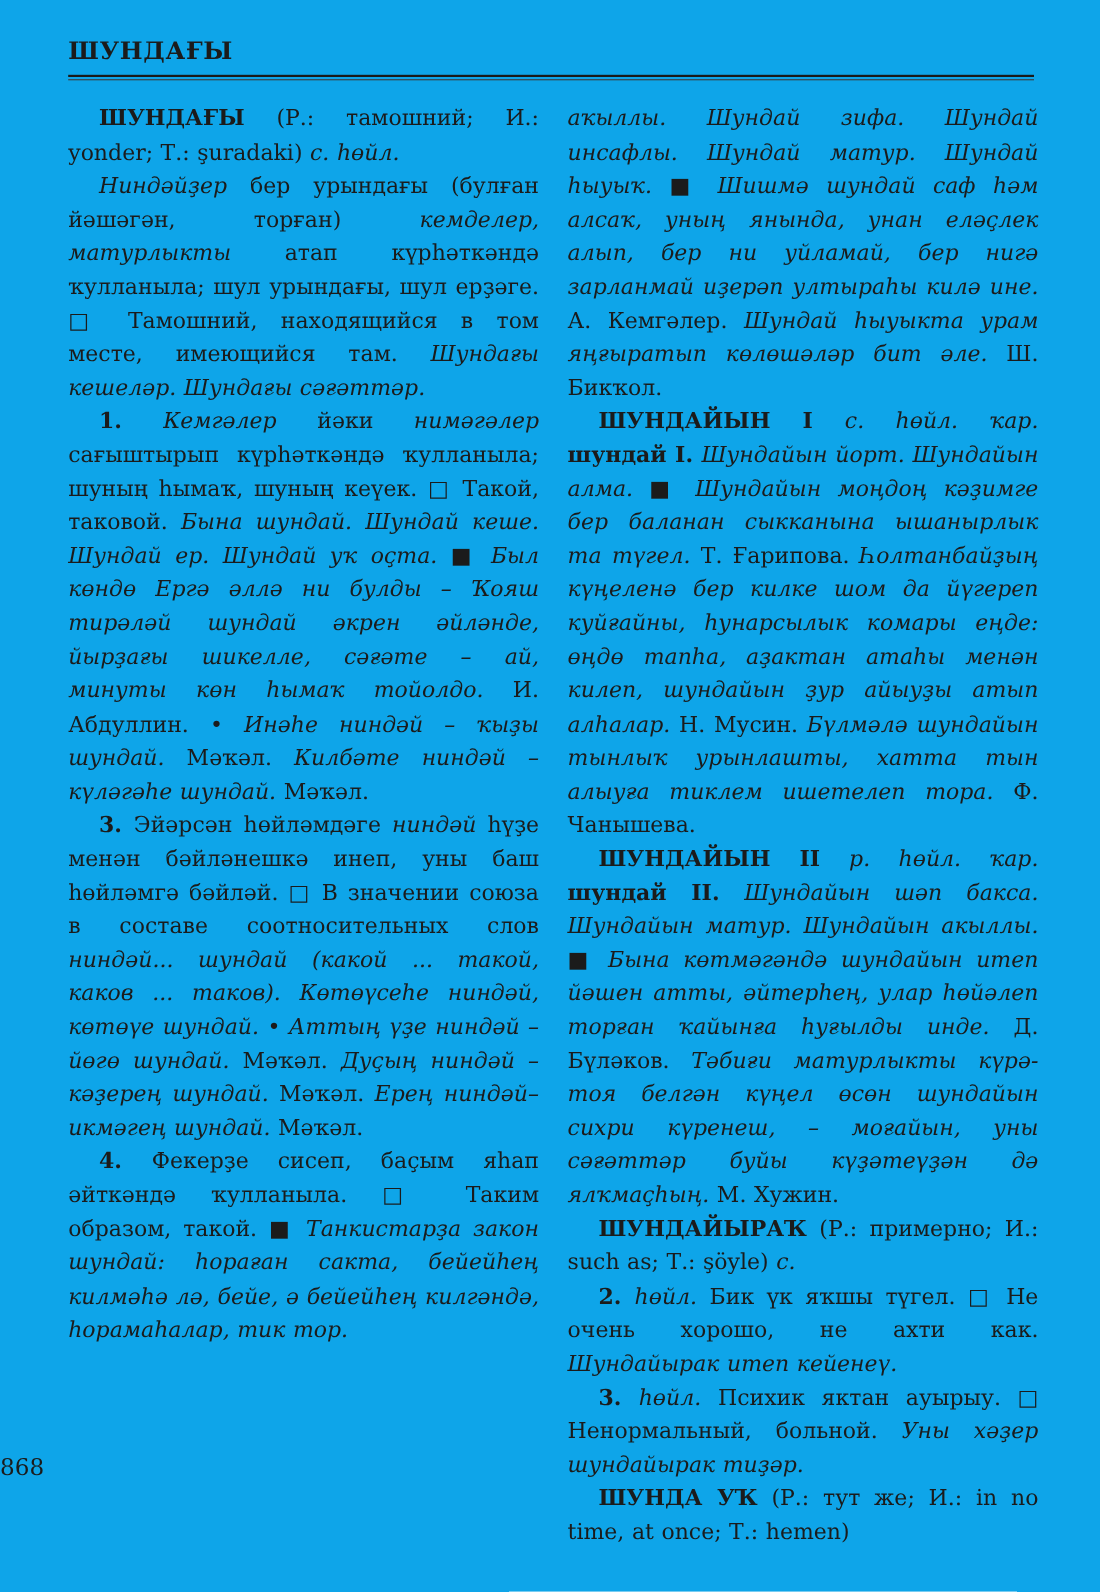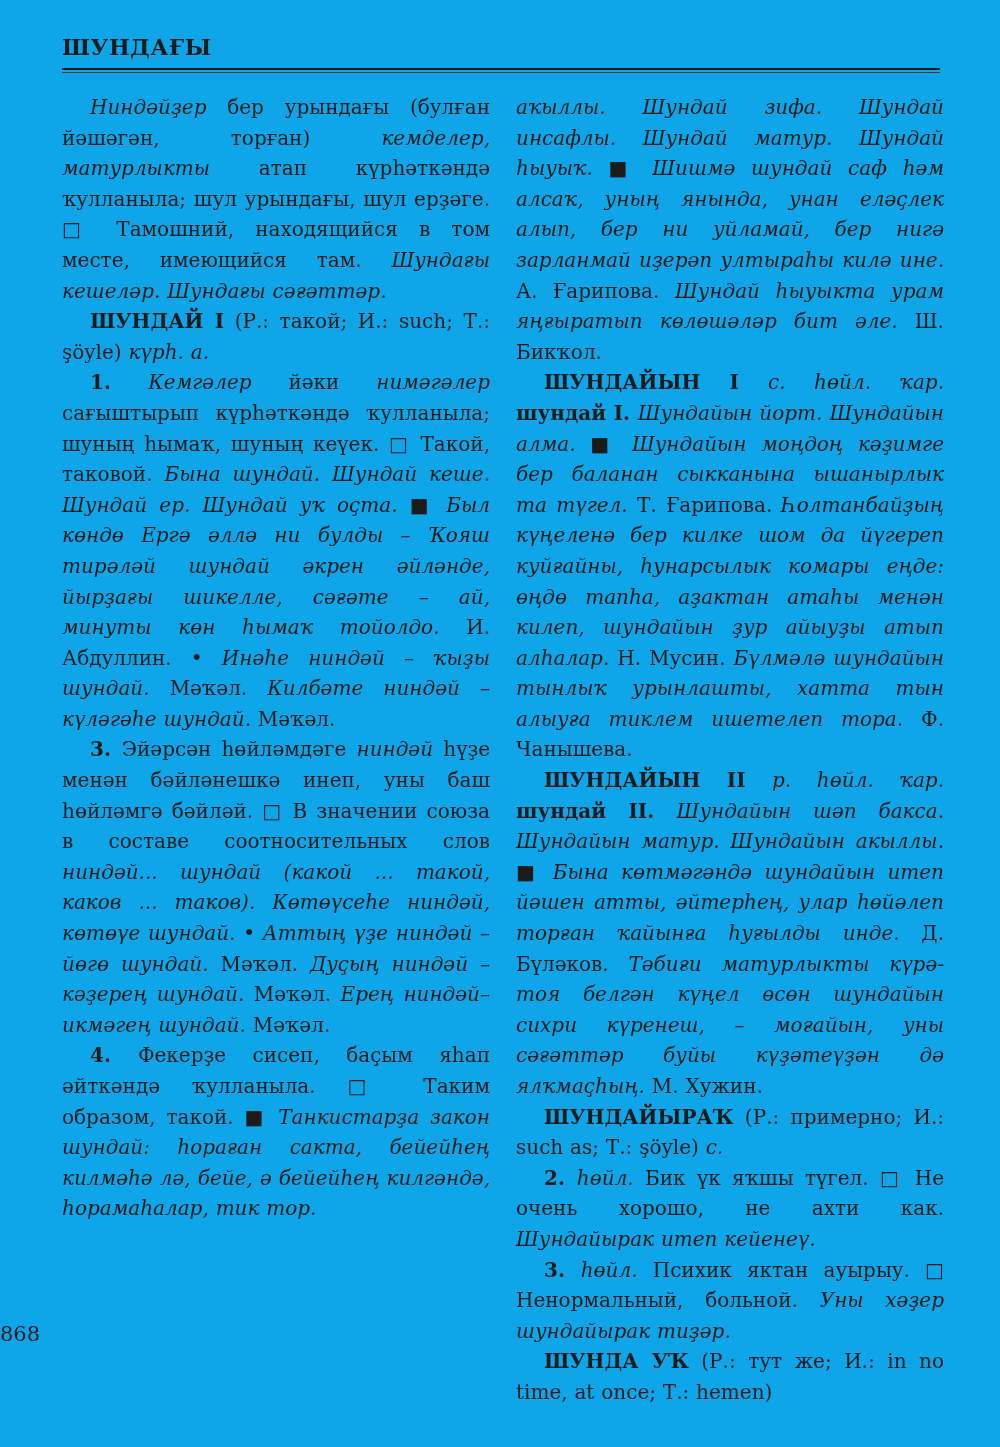--- a/index.html
+++ b/index.html
@@ -66,28 +66,28 @@
 
 <div class="page">
 
   <div class="header-block">
     <div class="running-head">ШУНДАҒЫ</div>
     <div class="header-rule"></div>
   </div>
 
   <div class="columns">
     <div class="col" id="col-left">
+        <p class="para indent"><span class="b">ШУНДАҒЫ</span><span> (Р.: тамошний; И.: yonder; Т.: şuradaki) </span><span class="i">с. һөйл.</span></p>
         <p class="para indent"><span class="i">Ниндәйҙер</span><span> бер урындағы (булған йәшәгән, торған) </span><span class="i">кемделер, матурлыкты</span><span> атап күрһәткәндә ҡулланыла; шул урындағы, шул ерҙәге. □ Тамошний, находящийся в том месте, имеющийся там. </span><span class="i">Шундағы кешеләр. Шундағы сәғәттәр.</span></p>
-        <p class="para indent"><span class="b">ШУНДАЙ I</span><span> (Р.: такой; И.: such; Т.: şöyle) </span><span class="i">күрһ. а.</span></p>
         <p class="para indent"><span class="b">1. </span><span class="i">Кемгәлер</span><span> йәки </span><span class="i">нимәгәлер</span><span> сағыштырып күрһәткәндә ҡулланыла; шуның һымаҡ, шуның кеүек. □ Такой, таковой. </span><span class="i">Бына шундай. Шундай кеше. Шундай ер. Шундай уҡ оҫта.</span><span> ■ </span><span class="i">Был көндө Ергә әллә ни булды – Ҡояш тирәләй шундай әкрен әйләнде, йырҙағы шикелле, сәғәте – ай, минуты көн һымаҡ тойолдо.</span><span> И. Абдуллин. • </span><span class="i">Инәһе ниндәй – ҡыҙы шундай.</span><span> Мәҡәл. </span><span class="i">Килбәте ниндәй – күләгәһе шундай.</span><span> Мәҡәл.</span></p>
         <p class="para indent"><span class="b">3. </span><span>Эйәрсән һөйләмдәге </span><span class="i">ниндәй</span><span> һүҙе менән бәйләнешкә инеп, уны баш һөйләмгә бәйләй. □ В значении союза в составе соотносительных слов </span><span class="i">ниндәй... шундай (какой ... такой, каков ... таков). Көтөүсеһе ниндәй, көтөүе шундай.</span><span> • </span><span class="i">Аттың үҙе ниндәй – йөгө шундай.</span><span> Мәҡәл. </span><span class="i">Дуҫың ниндәй – кәҙерең шундай.</span><span> Мәҡәл. </span><span class="i">Ерең ниндәй– икмәгең шундай.</span><span> Мәҡәл.</span></p>
         <p class="para indent"><span class="b">4. </span><span>Фекерҙе сисеп, баҫым яһап әйткәндә ҡулланыла. □ Таким образом, такой. ■ </span><span class="i">Танкистарҙа закон шундай: һораған сакта, бейейһең килмәһә лә, бейе, ә бейейһең килгәндә, һорамаһалар, тик тор.</span></p>
       </div>
     <div class="col" id="col-right">
-        <p class="para"><span class="i">аҡыллы. Шундай зифа. Шундай инсафлы. Шундай матур. Шундай һыуыҡ.</span><span> ■ </span><span class="i">Шишмә шундай саф һәм алсаҡ, уның янында, унан еләҫлек алып, бер ни уйламай, бер нигә зарланмай иҙерәп ултыраһы килә ине.</span><span> А. Ғарипова. </span><span class="i">Шундай һыуыкта урам яңғыратып көлөшәләр бит әле.</span><span> Ш. Бикҡол.</span></p>
+        <p class="para"><span class="i">аҡыллы. Шундай зифа. Шундай инсафлы. Шундай матур. Шундай һыуыҡ.</span><span> ■ </span><span class="i">Шишмә шундай саф һәм алсаҡ, уның янында, унан еләҫлек алып, бер ни уйламай, бер нигә зарланмай иҙерәп ултыраһы килә ине.</span><span> А. Кемгәлер. </span><span class="i">Шундай һыуыкта урам яңғыратып көлөшәләр бит әле.</span><span> Ш. Бикҡол.</span></p>
         <p class="para indent"><span class="b">ШУНДАЙЫН I </span><span class="i">с. һөйл. ҡар. </span><span class="b">шундай I. </span><span class="i">Шундайын йорт. Шундайын алма.</span><span> ■ </span><span class="i">Шундайын моңдоң кәҙимге бер баланан сыкканына ышанырлык та түгел.</span><span> Т. Ғарипова. </span><span class="i">Һолтанбайҙың күңеленә бер килке шом да йүгереп куйғайны, һунарсылык комары еңде: өңдө тапһа, аҙактан атаһы менән килеп, шундайын ҙур айыуҙы атып алһалар.</span><span> Н. Мусин. </span><span class="i">Бүлмәлә шундайын тынлыҡ урынлашты, хатта тын алыуға тиклем ишетелеп тора.</span><span> Ф. Чанышева.</span></p>
         <p class="para indent"><span class="b">ШУНДАЙЫН II </span><span class="i">р. һөйл. ҡар. </span><span class="b">шундай II. </span><span class="i">Шундайын шәп бакса. Шундайын матур. Шундайын акыллы.</span><span> ■ </span><span class="i">Бына көтмәгәндә шундайын итеп йәшен атты, әйтерһең, улар һөйәлеп торған ҡайынға һуғылды инде.</span><span> Д. Бүләков. </span><span class="i">Тәбиғи матурлыкты күрә-тоя белгән күңел өсөн шундайын сихри күренеш, – моғайын, уны сәғәттәр буйы күҙәтеүҙән дә ялҡмаҫһың.</span><span> М. Хужин.</span></p>
         <p class="para indent"><span class="b">ШУНДАЙЫРАҠ</span><span> (Р.: примерно; И.: such as; Т.: şöyle) </span><span class="i">с.</span></p>
         <p class="para indent"><span class="b">2. </span><span class="i">һөйл.</span><span> Бик үк яҡшы түгел. □ Не очень хорошо, не ахти как. </span><span class="i">Шундайырак итеп кейенеү.</span></p>
         <p class="para indent"><span class="b">3. </span><span class="i">һөйл.</span><span> Психик яктан ауырыу. □ Ненормальный, больной. </span><span class="i">Уны хәҙер шундайырак тиҙәр.</span></p>
         <p class="para indent"><span class="b">ШУНДА УҠ</span><span> (Р.: тут же; И.: in no time, at once; Т.: hemen) </span></p>
       </div>
   </div>
 
   <div class="page-number">868</div>

